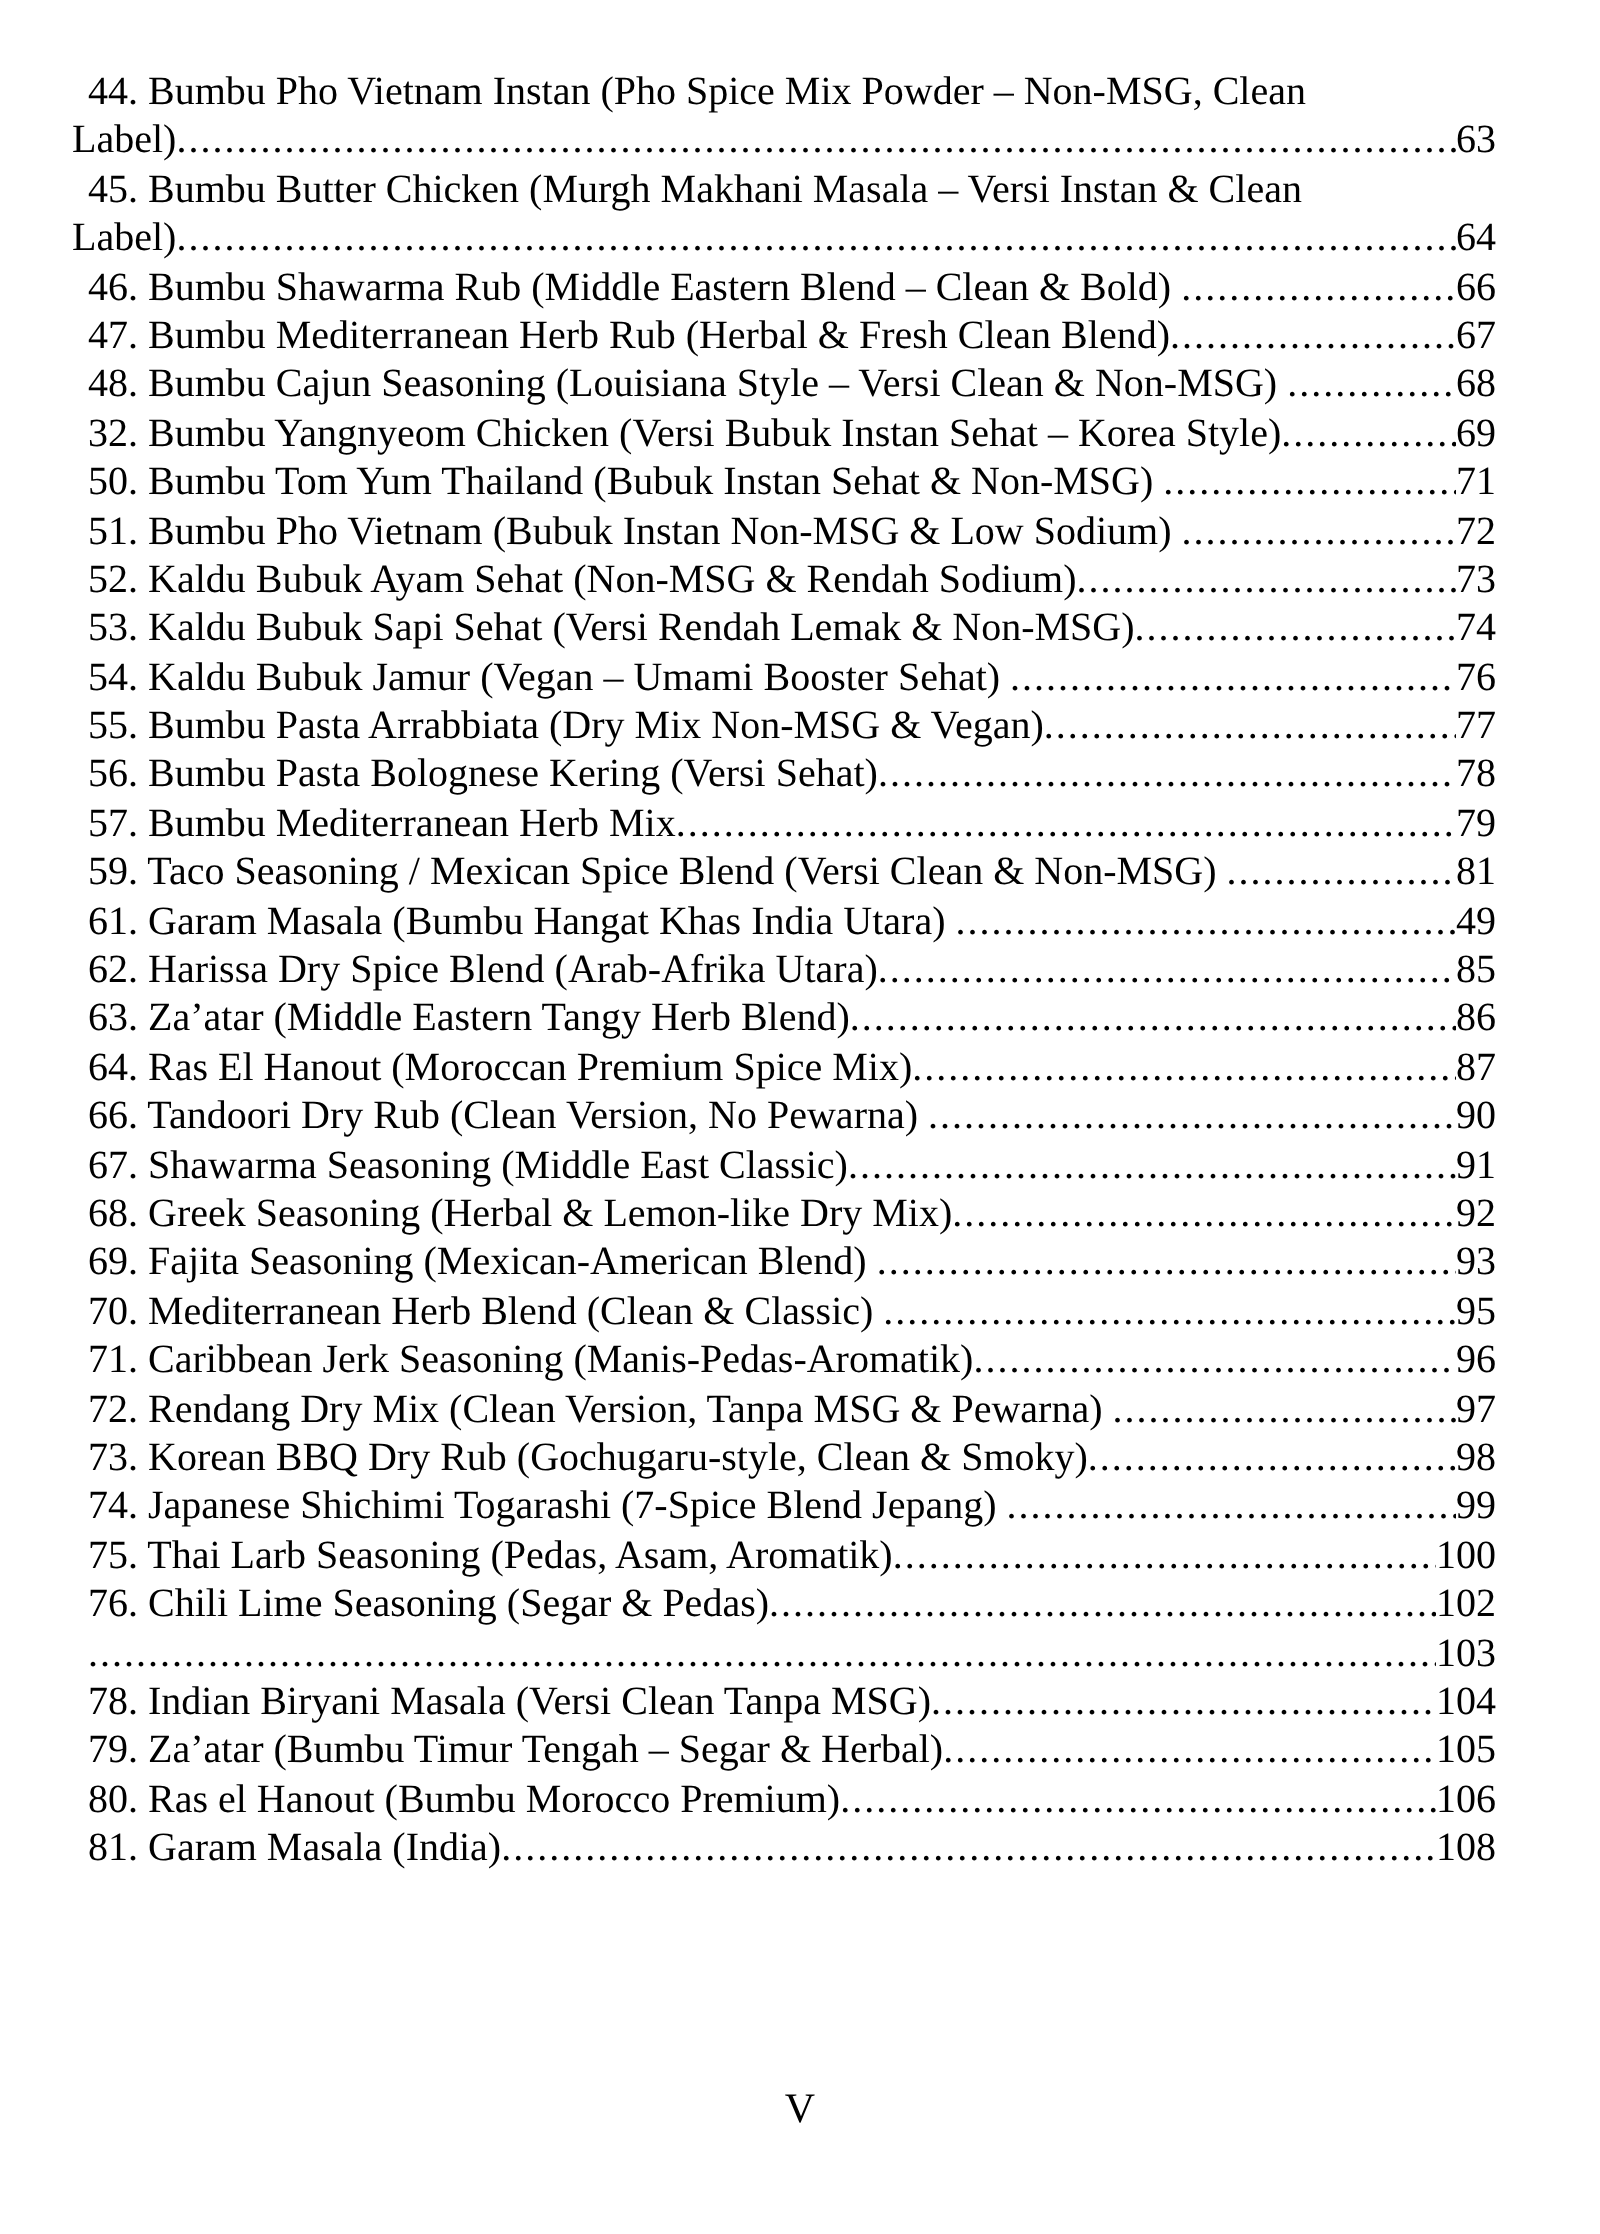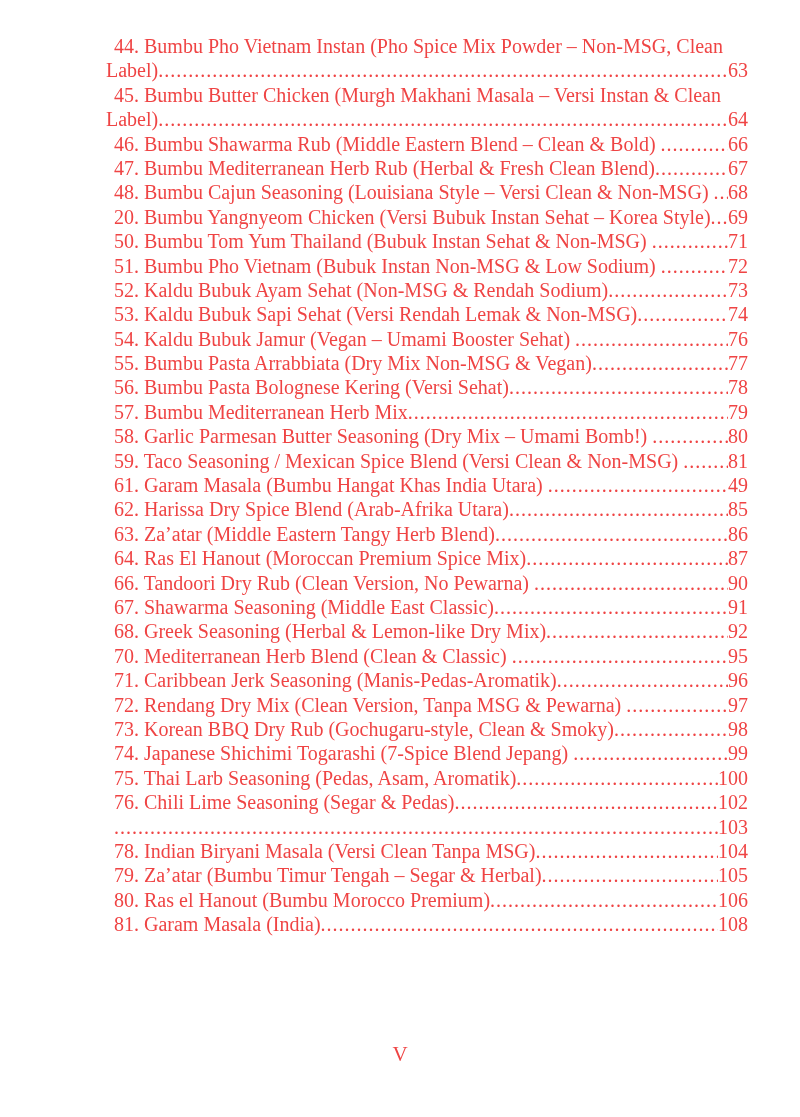--- a/index.html
+++ b/index.html
@@ -5,25 +5,25 @@
   html, body {
     margin: 0;
     padding: 0;
     background: #ffffff;
   }
   .page {
     position: relative;
     width: 800px;
     height: 1117px;
     background: #ffffff;
-    color: #ef4444;
+    color: #000000;
     font-family: "Liberation Serif", "DejaVu Serif", serif;
     font-size: 20px;
     box-sizing: border-box;
-    padding: 34px 52px 0 106px;
+    padding: 34px 52px 0 36px;
     overflow: hidden;
   }
   .toc { width: 100%; }
   .line {
     display: flex;
     align-items: baseline;
     line-height: 24.4px;
     height: 24.4px;
     overflow: hidden;
   }
@@ -85,21 +85,21 @@
         <span class="text">47. Bumbu Mediterranean Herb Rub (Herbal &amp; Fresh Clean Blend)</span>
         <span class="leader"></span>
         <span class="page-num">67</span>
       </div>
       <div class="line first">
         <span class="text">48. Bumbu Cajun Seasoning (Louisiana Style – Versi Clean &amp; Non-MSG) </span>
         <span class="leader"></span>
         <span class="page-num">68</span>
       </div>
       <div class="line first">
-        <span class="text">20. Bumbu Yangnyeom Chicken (Versi Bubuk Instan Sehat – Korea Style)</span>
+        <span class="text">32. Bumbu Yangnyeom Chicken (Versi Bubuk Instan Sehat – Korea Style)</span>
         <span class="leader"></span>
         <span class="page-num">69</span>
       </div>
       <div class="line first">
         <span class="text">50. Bumbu Tom Yum Thailand (Bubuk Instan Sehat &amp; Non-MSG) </span>
         <span class="leader"></span>
         <span class="page-num">71</span>
       </div>
       <div class="line first">
         <span class="text">51. Bumbu Pho Vietnam (Bubuk Instan Non-MSG &amp; Low Sodium) </span>
@@ -130,25 +130,20 @@
         <span class="text">56. Bumbu Pasta Bolognese Kering (Versi Sehat)</span>
         <span class="leader"></span>
         <span class="page-num">78</span>
       </div>
       <div class="line first">
         <span class="text">57. Bumbu Mediterranean Herb Mix</span>
         <span class="leader"></span>
         <span class="page-num">79</span>
       </div>
       <div class="line first">
-        <span class="text">58. Garlic Parmesan Butter Seasoning (Dry Mix – Umami Bomb!) </span>
-        <span class="leader"></span>
-        <span class="page-num">80</span>
-      </div>
-      <div class="line first">
         <span class="text">59. Taco Seasoning / Mexican Spice Blend (Versi Clean &amp; Non-MSG) </span>
         <span class="leader"></span>
         <span class="page-num">81</span>
       </div>
       <div class="line first">
         <span class="text">61. Garam Masala (Bumbu Hangat Khas India Utara) </span>
         <span class="leader"></span>
         <span class="page-num">49</span>
       </div>
       <div class="line first">
@@ -173,20 +168,25 @@
       </div>
       <div class="line first">
         <span class="text">67. Shawarma Seasoning (Middle East Classic)</span>
         <span class="leader"></span>
         <span class="page-num">91</span>
       </div>
       <div class="line first">
         <span class="text">68. Greek Seasoning (Herbal &amp; Lemon-like Dry Mix)</span>
         <span class="leader"></span>
         <span class="page-num">92</span>
+      </div>
+      <div class="line first">
+        <span class="text">69. Fajita Seasoning (Mexican-American Blend) </span>
+        <span class="leader"></span>
+        <span class="page-num">93</span>
       </div>
       <div class="line first">
         <span class="text">70. Mediterranean Herb Blend (Clean &amp; Classic) </span>
         <span class="leader"></span>
         <span class="page-num">95</span>
       </div>
       <div class="line first">
         <span class="text">71. Caribbean Jerk Seasoning (Manis-Pedas-Aromatik)</span>
         <span class="leader"></span>
         <span class="page-num">96</span>

